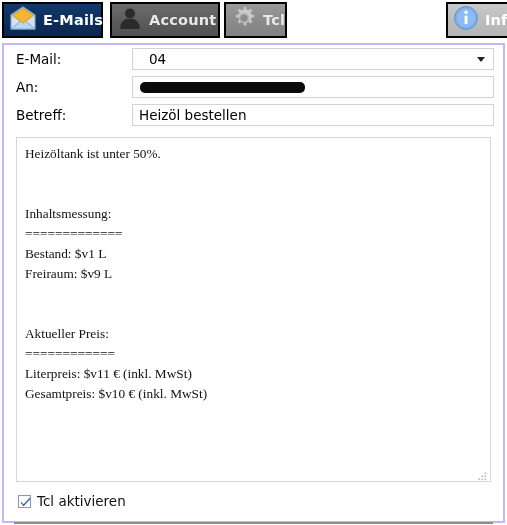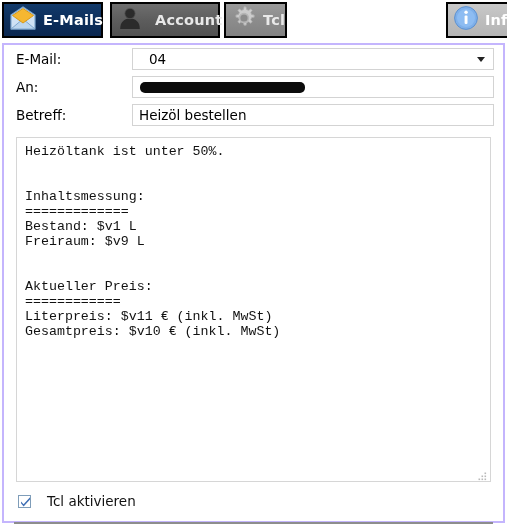--- a/index.html
+++ b/index.html
@@ -53,21 +53,20 @@
     left: 2px;
     width: 101px;
     background: linear-gradient(180deg, #123a6b 0%, #0d2f5c 48%, #0a2750 100%);
   }
   .tab-emails .tab-label { color: #ffffff; }
   
   .tab-account {
     left: 110px;
     width: 110px;
     background: linear-gradient(180deg, #6e6e6e 0%, #5d5d5d 50%, #515151 100%);
-    gap: 6px;
   }
   .tab-account .tab-label { color: #e8e8e8; }
   
   .tab-tcl {
     left: 224px;
     width: 63px;
     background: linear-gradient(180deg, #9a9a9a 0%, #8c8c8c 50%, #828282 100%);
   }
   .tab-tcl .tab-label { color: #e9e9e9; }
   
@@ -152,23 +151,23 @@
     width: 475px;
     height: 345px;
     box-sizing: border-box;
     border: 1px solid #d6d6d6;
     background: #ffffff;
     overflow: hidden;
   }
   .bodytext {
     margin: 0;
     padding: 6px 8px 0 8px;
-    font-family: Liberation Mono, monospace;
+    font-family: Liberation Serif, serif;
     font-size: 13.3px;
-    line-height: 15px;
+    line-height: 20px;
     color: #111111;
     white-space: pre-wrap;
     word-break: break-word;
   }
   .resize-grip {
     position: absolute;
     right: 2px; bottom: 2px;
     width: 12px; height: 12px;
     pointer-events: auto;
     cursor: nwse-resize;
@@ -193,21 +192,21 @@
     flex: 0 0 auto;
   }
   .cbox .tick {
     position: absolute;
     left: 1px; top: 0px;
     width: 11px; height: 11px;
   }
   .checkrow .lbl {
     font-size: 13.5px;
     color: #111111;
-    margin-left: 16px;
+    margin-left: 6px;
   }
 
   
   .divider {
     position: absolute;
     left: 10px;
     top: 477px;
     width: 479px;
     height: 2px;
     background: #8d8d8d;

